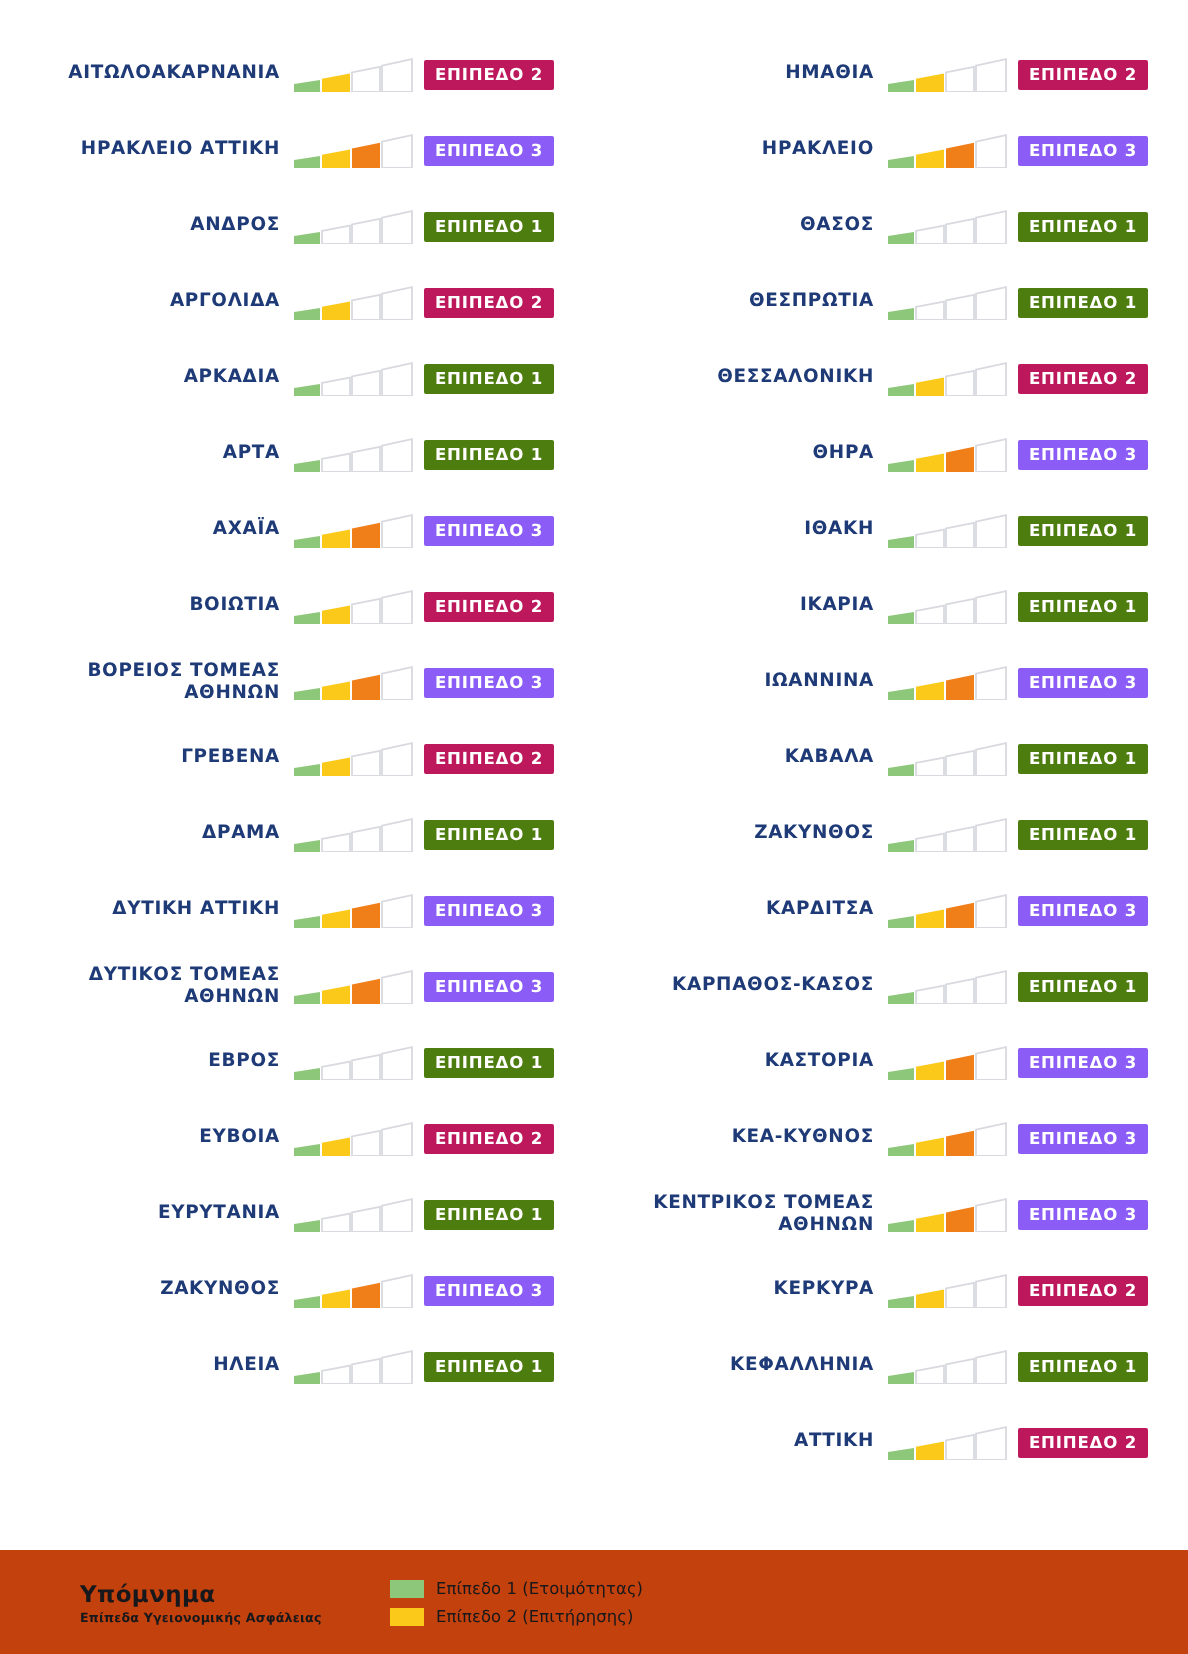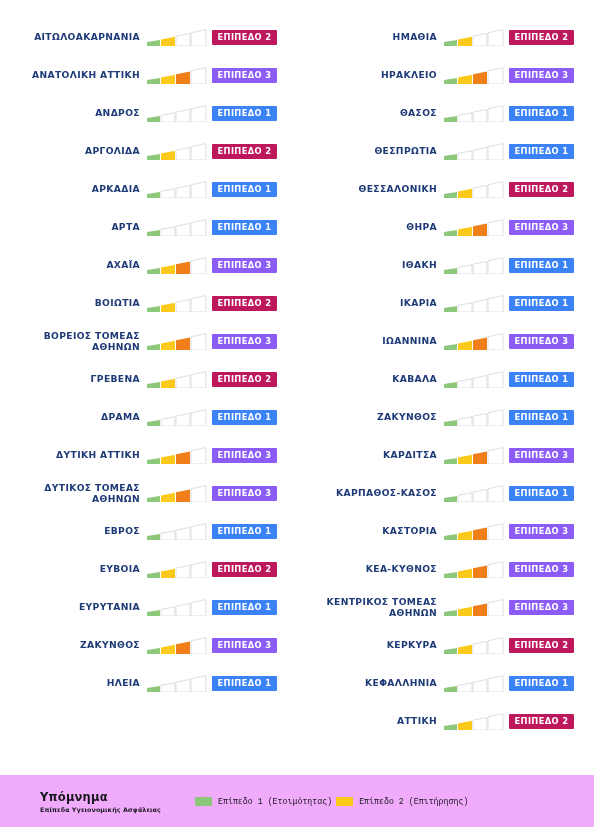--- a/index.html
+++ b/index.html
@@ -58,31 +58,31 @@
     height: 15px;
     border-radius: 1px;
     color: #ffffff;
     font-size: 8.3px;
     font-weight: bold;
     letter-spacing: 0.4px;
     display: flex;
     align-items: center;
     justify-content: center;
   }
-  .lvl1 { background: #3b82f6; }
+  .lvl1 { background: #4d7c0f; }
   .lvl2 { background: #be185d; }
   .lvl3 { background: #8b5cf6; }
 
   .footer {
     position: absolute;
     left: 0;
     bottom: 0;
     width: 594px;
     height: 52px;
-    background: #f0abfc;
+    background: #c2410c;
     display: flex;
     align-items: center;
   }
   .legend-title-block {
     width: 195px;
     padding-left: 40px;
     text-align: left;
   }
   .legend-title {
     color: #17181c;
@@ -95,21 +95,21 @@
     font-size: 6.3px;
     font-weight: bold;
     letter-spacing: 0.1px;
     margin-top: 2px;
   }
   .legend-cols {
     display: flex;
     flex: 1 1 auto;
     gap: 22px;
   }
-  .legend-col { display: flex; gap: 4px; font-family: Liberation Mono, monospace; }
+  .legend-col { display: flex; flex-direction: column; gap: 4px; }
   .legend-item { display: flex; align-items: center; }
   .legend-swatch {
     width: 17px;
     height: 9px;
     margin-right: 6px;
     flex: 0 0 auto;
   }
   .legend-text {
     color: #17181c;
     font-size: 8.2px;
@@ -130,21 +130,21 @@
             <svg width="60" height="17" viewBox="0 0 60 17">
               <path d="M0,13 L13,11 L13,17 L0,17 Z" fill="#8dc779"></path>
               <path d="M14,10.4 L28,7.800000000000001 L28,17 L14,17 Z" fill="#fbc919"></path>
               <path d="M29,7.199999999999999 L43,4.4 L43,17 L29,17 Z" fill="#ffffff" stroke="#d8dadf" stroke-width="0.9"></path>
               <path d="M44,3.8000000000000007 L59,0.6000000000000014 L59,17 L44,17 Z" fill="#ffffff" stroke="#d8dadf" stroke-width="0.9"></path>
             </svg>
           </div>
           <div class="badge lvl2">ΕΠΙΠΕΔΟ 2</div>
         </div>
         <div class="row">
-          <div class="row-label">ΑΝΑΤΟΛΙΚΗ ΑΤΤΙΚΗ</div>
+          <div class="row-label">ΗΡΑΚΛΕΙΟ ΑΤΤΙΚΗ</div>
           <div class="meter">
             <svg width="60" height="17" viewBox="0 0 60 17">
               <path d="M0,13 L13,11 L13,17 L0,17 Z" fill="#8dc779"></path>
               <path d="M14,10.4 L28,7.800000000000001 L28,17 L14,17 Z" fill="#fbc919"></path>
               <path d="M29,7.199999999999999 L43,4.4 L43,17 L29,17 Z" fill="#f07f1a"></path>
               <path d="M44,3.8000000000000007 L59,0.6000000000000014 L59,17 L44,17 Z" fill="#ffffff" stroke="#d8dadf" stroke-width="0.9"></path>
             </svg>
           </div>
           <div class="badge lvl3">ΕΠΙΠΕΔΟ 3</div>
         </div>

